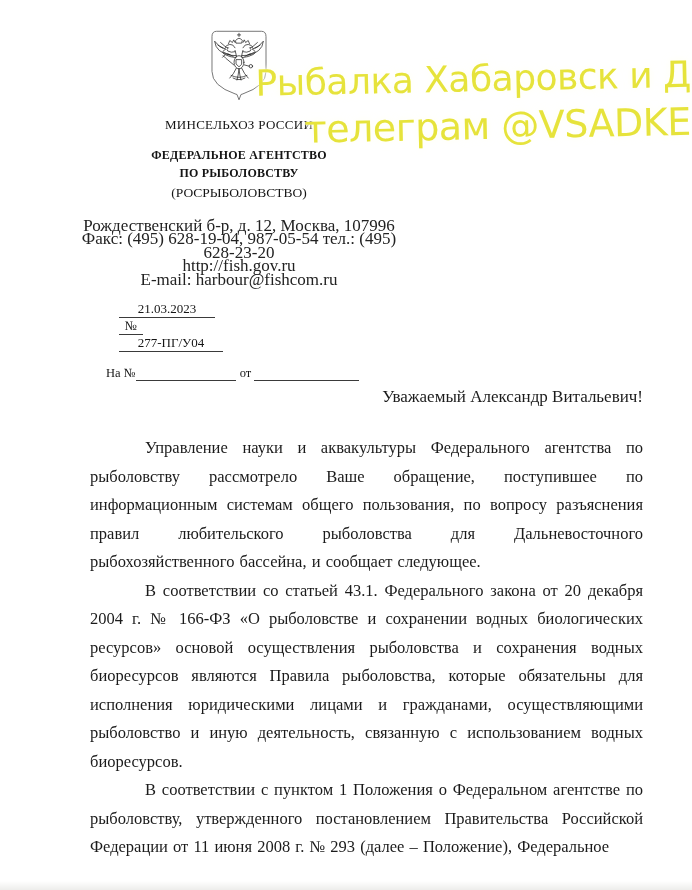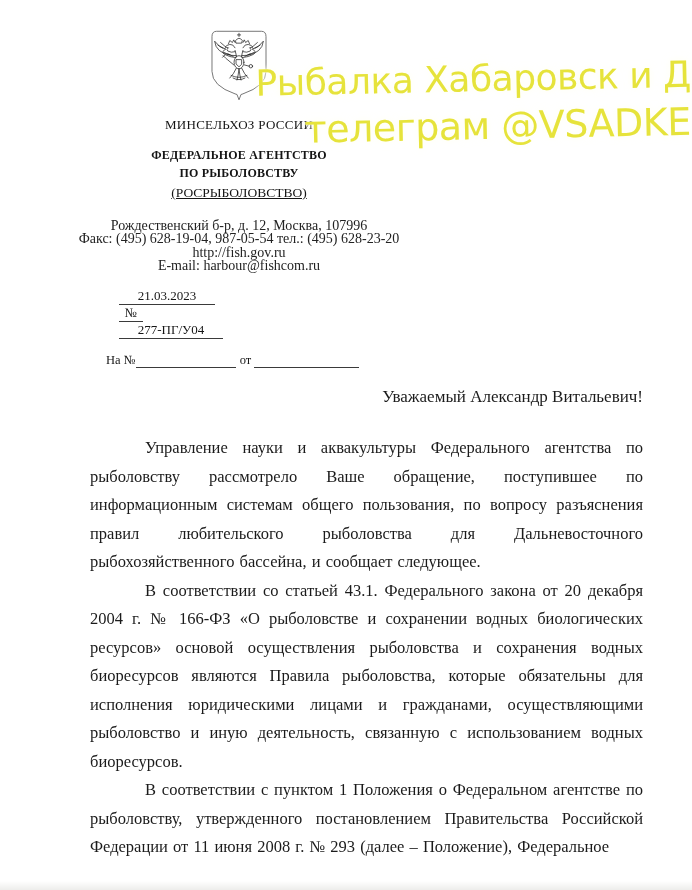--- a/index.html
+++ b/index.html
@@ -19,22 +19,22 @@
     text-align:center; z-index:1; color:#151515;
   }
   .coat { width:66px; height:83px; margin:0 auto; }
   .ministry {
     margin-top:6px; font-size:13px; letter-spacing:0.3px; line-height:16px;
   }
   .agency {
     margin-top:14px; font-weight:bold; font-size:12px; line-height:17.5px;
     letter-spacing:0.2px;
   }
-  .agency-short { font-size:13.5px; line-height:17px; margin-top:2px;text-decoration:underline; }
-  .contacts { margin-top:18px; font-size:14px; line-height:13.4px; color:#222; }
+  .agency-short { font-size:13.5px; line-height:17px; margin-top:2px; }
+  .contacts { margin-top:18px; font-size:17px; line-height:13.4px; color:#222; }
 
   .ref-line {
     margin:15px 0 0 46px; display:flex; font-size:13px; line-height:16px;
     text-align:center;
     flex-direction:column;
   }
   .u { border-bottom:1px solid #3a3a3a; display:inline-block; }
   .ref-line .date { width:96px; text-align:center; }
   .ref-line .nosign { width:24px; text-align:center; }
   .ref-line .num { width:104px; text-align:center; }

